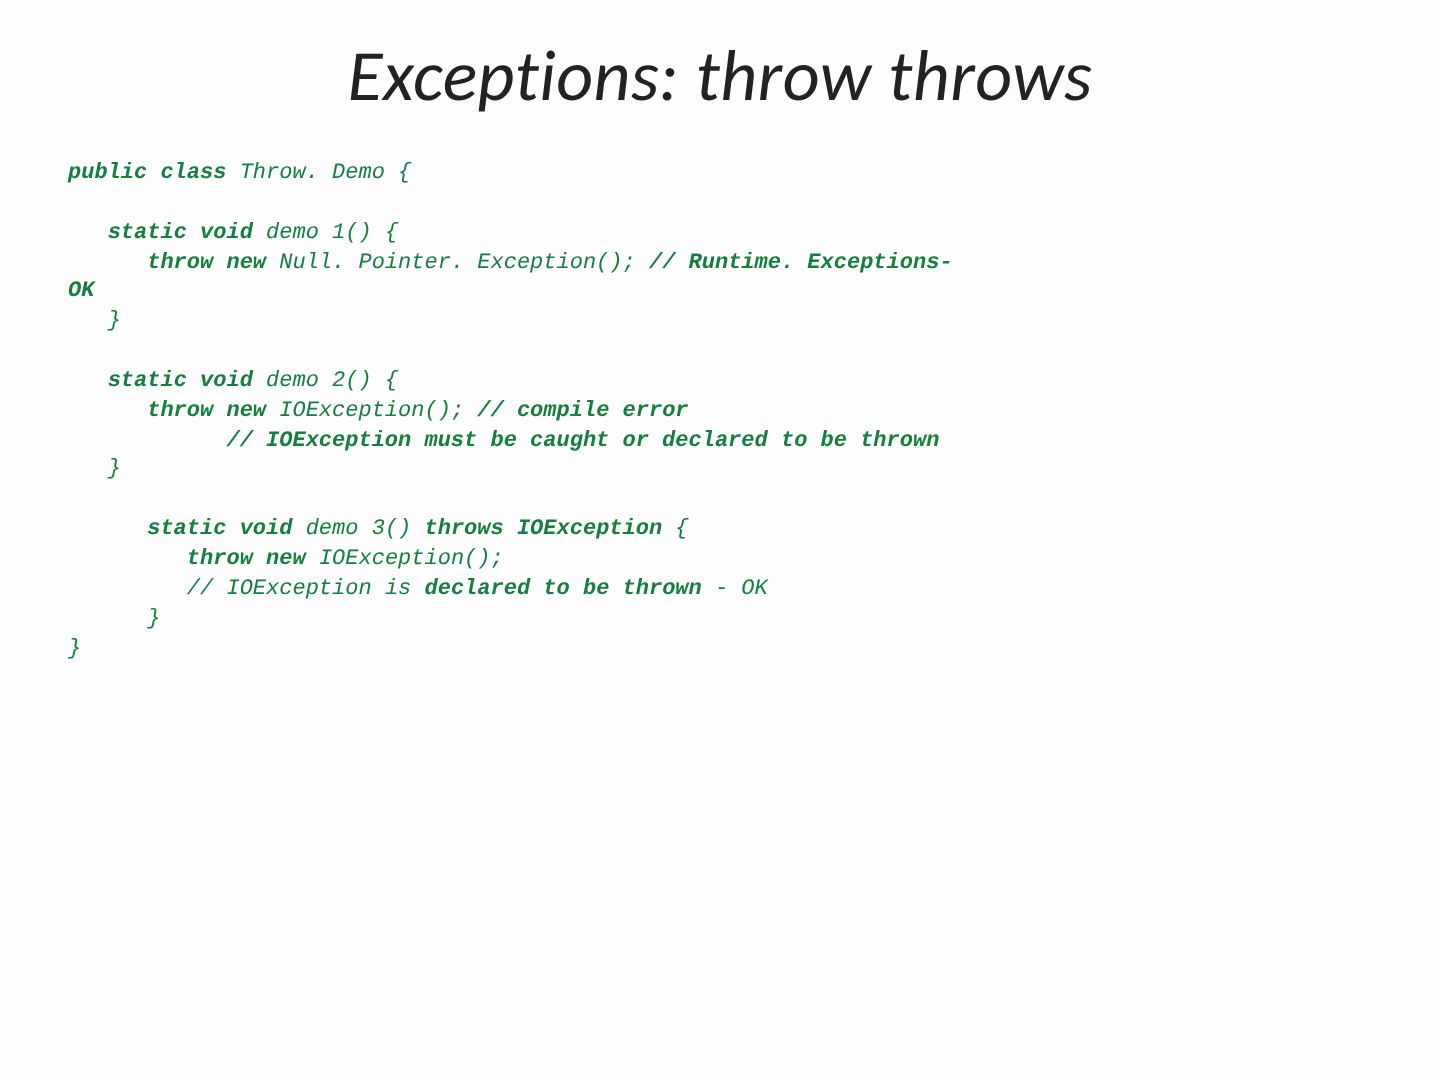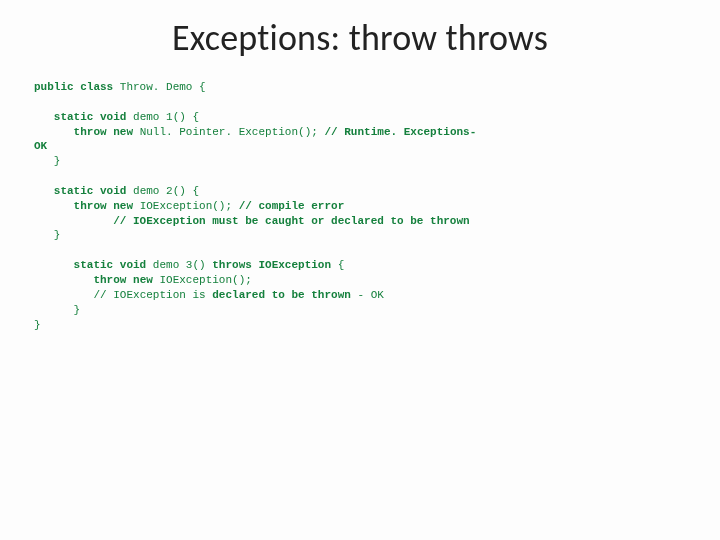--- a/index.html
+++ b/index.html
@@ -7,20 +7,21 @@
     padding: 0;
     width: 720px;
     height: 540px;
     background: #fdfdfd;
     font-family: Georgia, 'Times New Roman', serif;
     overflow: hidden;
   }
   .slide {
     padding: 10px 30px 20px 30px;
     box-sizing: border-box;
+    font-style: italic;
   }
   h1 {
     font-family: Calibri, Arial, sans-serif;
     font-weight: 400;
     font-size: 36px;
     color: #222;
     margin: 6px 0 20px 0;
     text-align: center;
     letter-spacing: 0.2px;
   }

